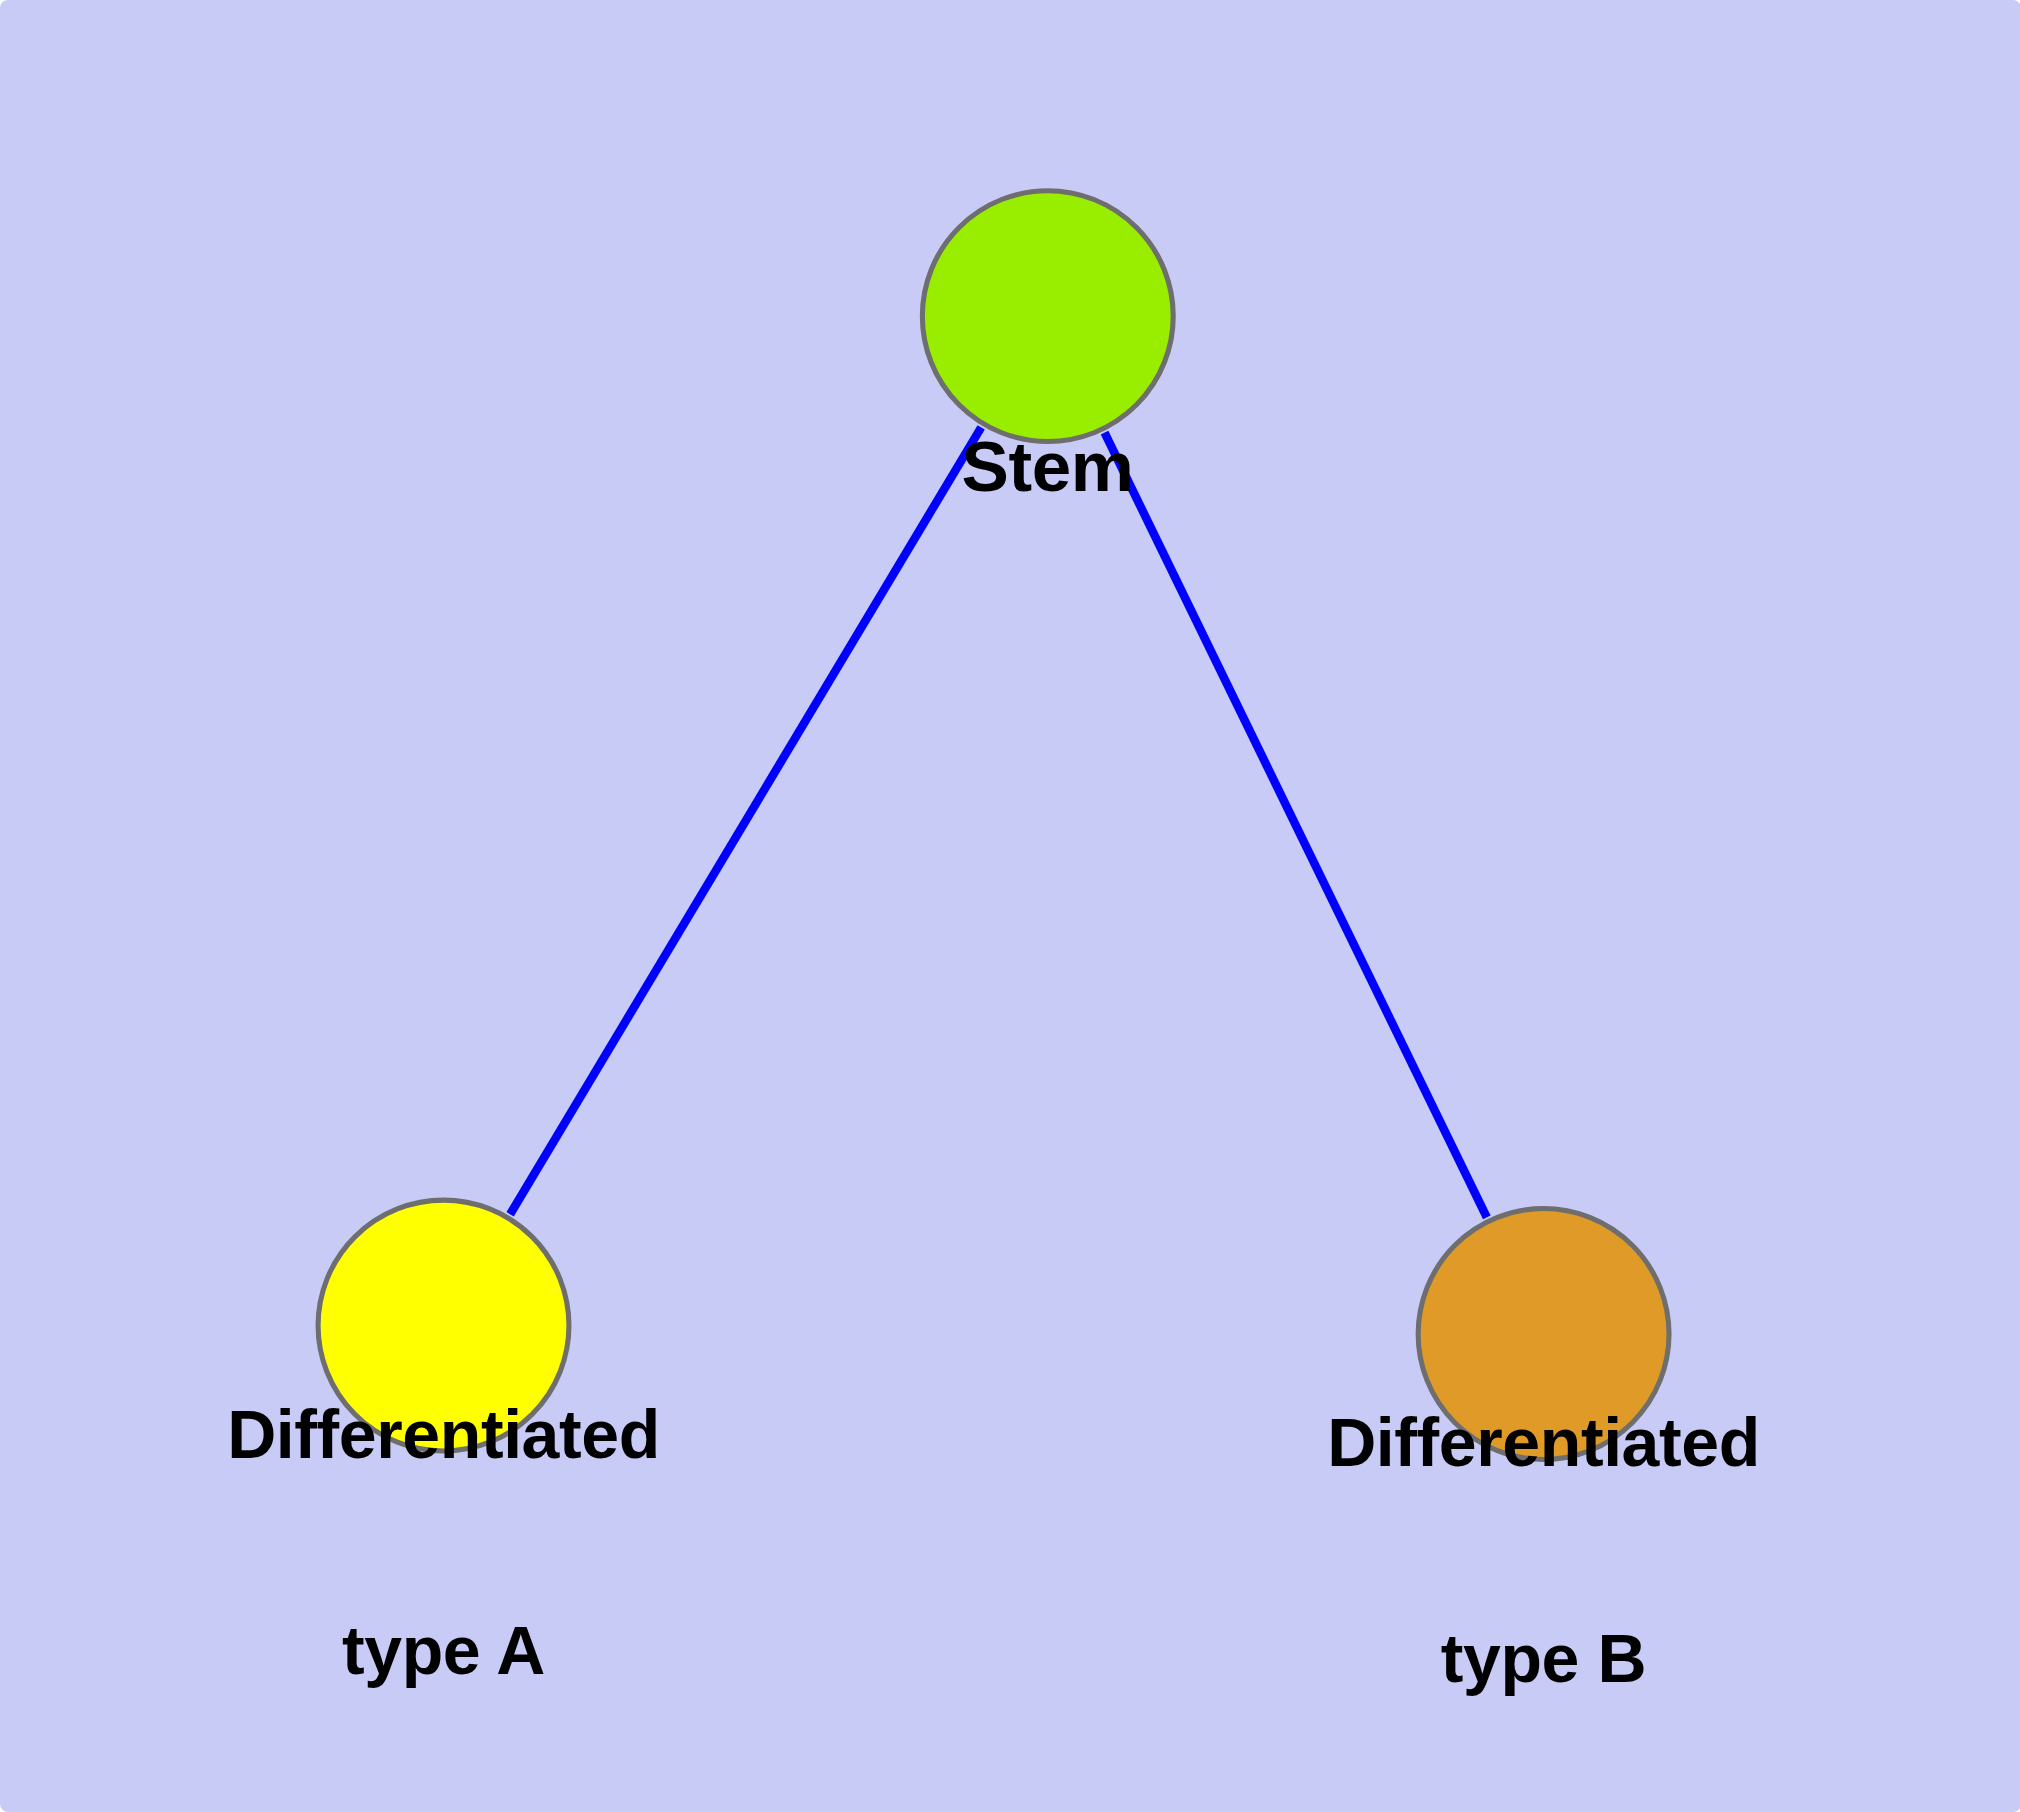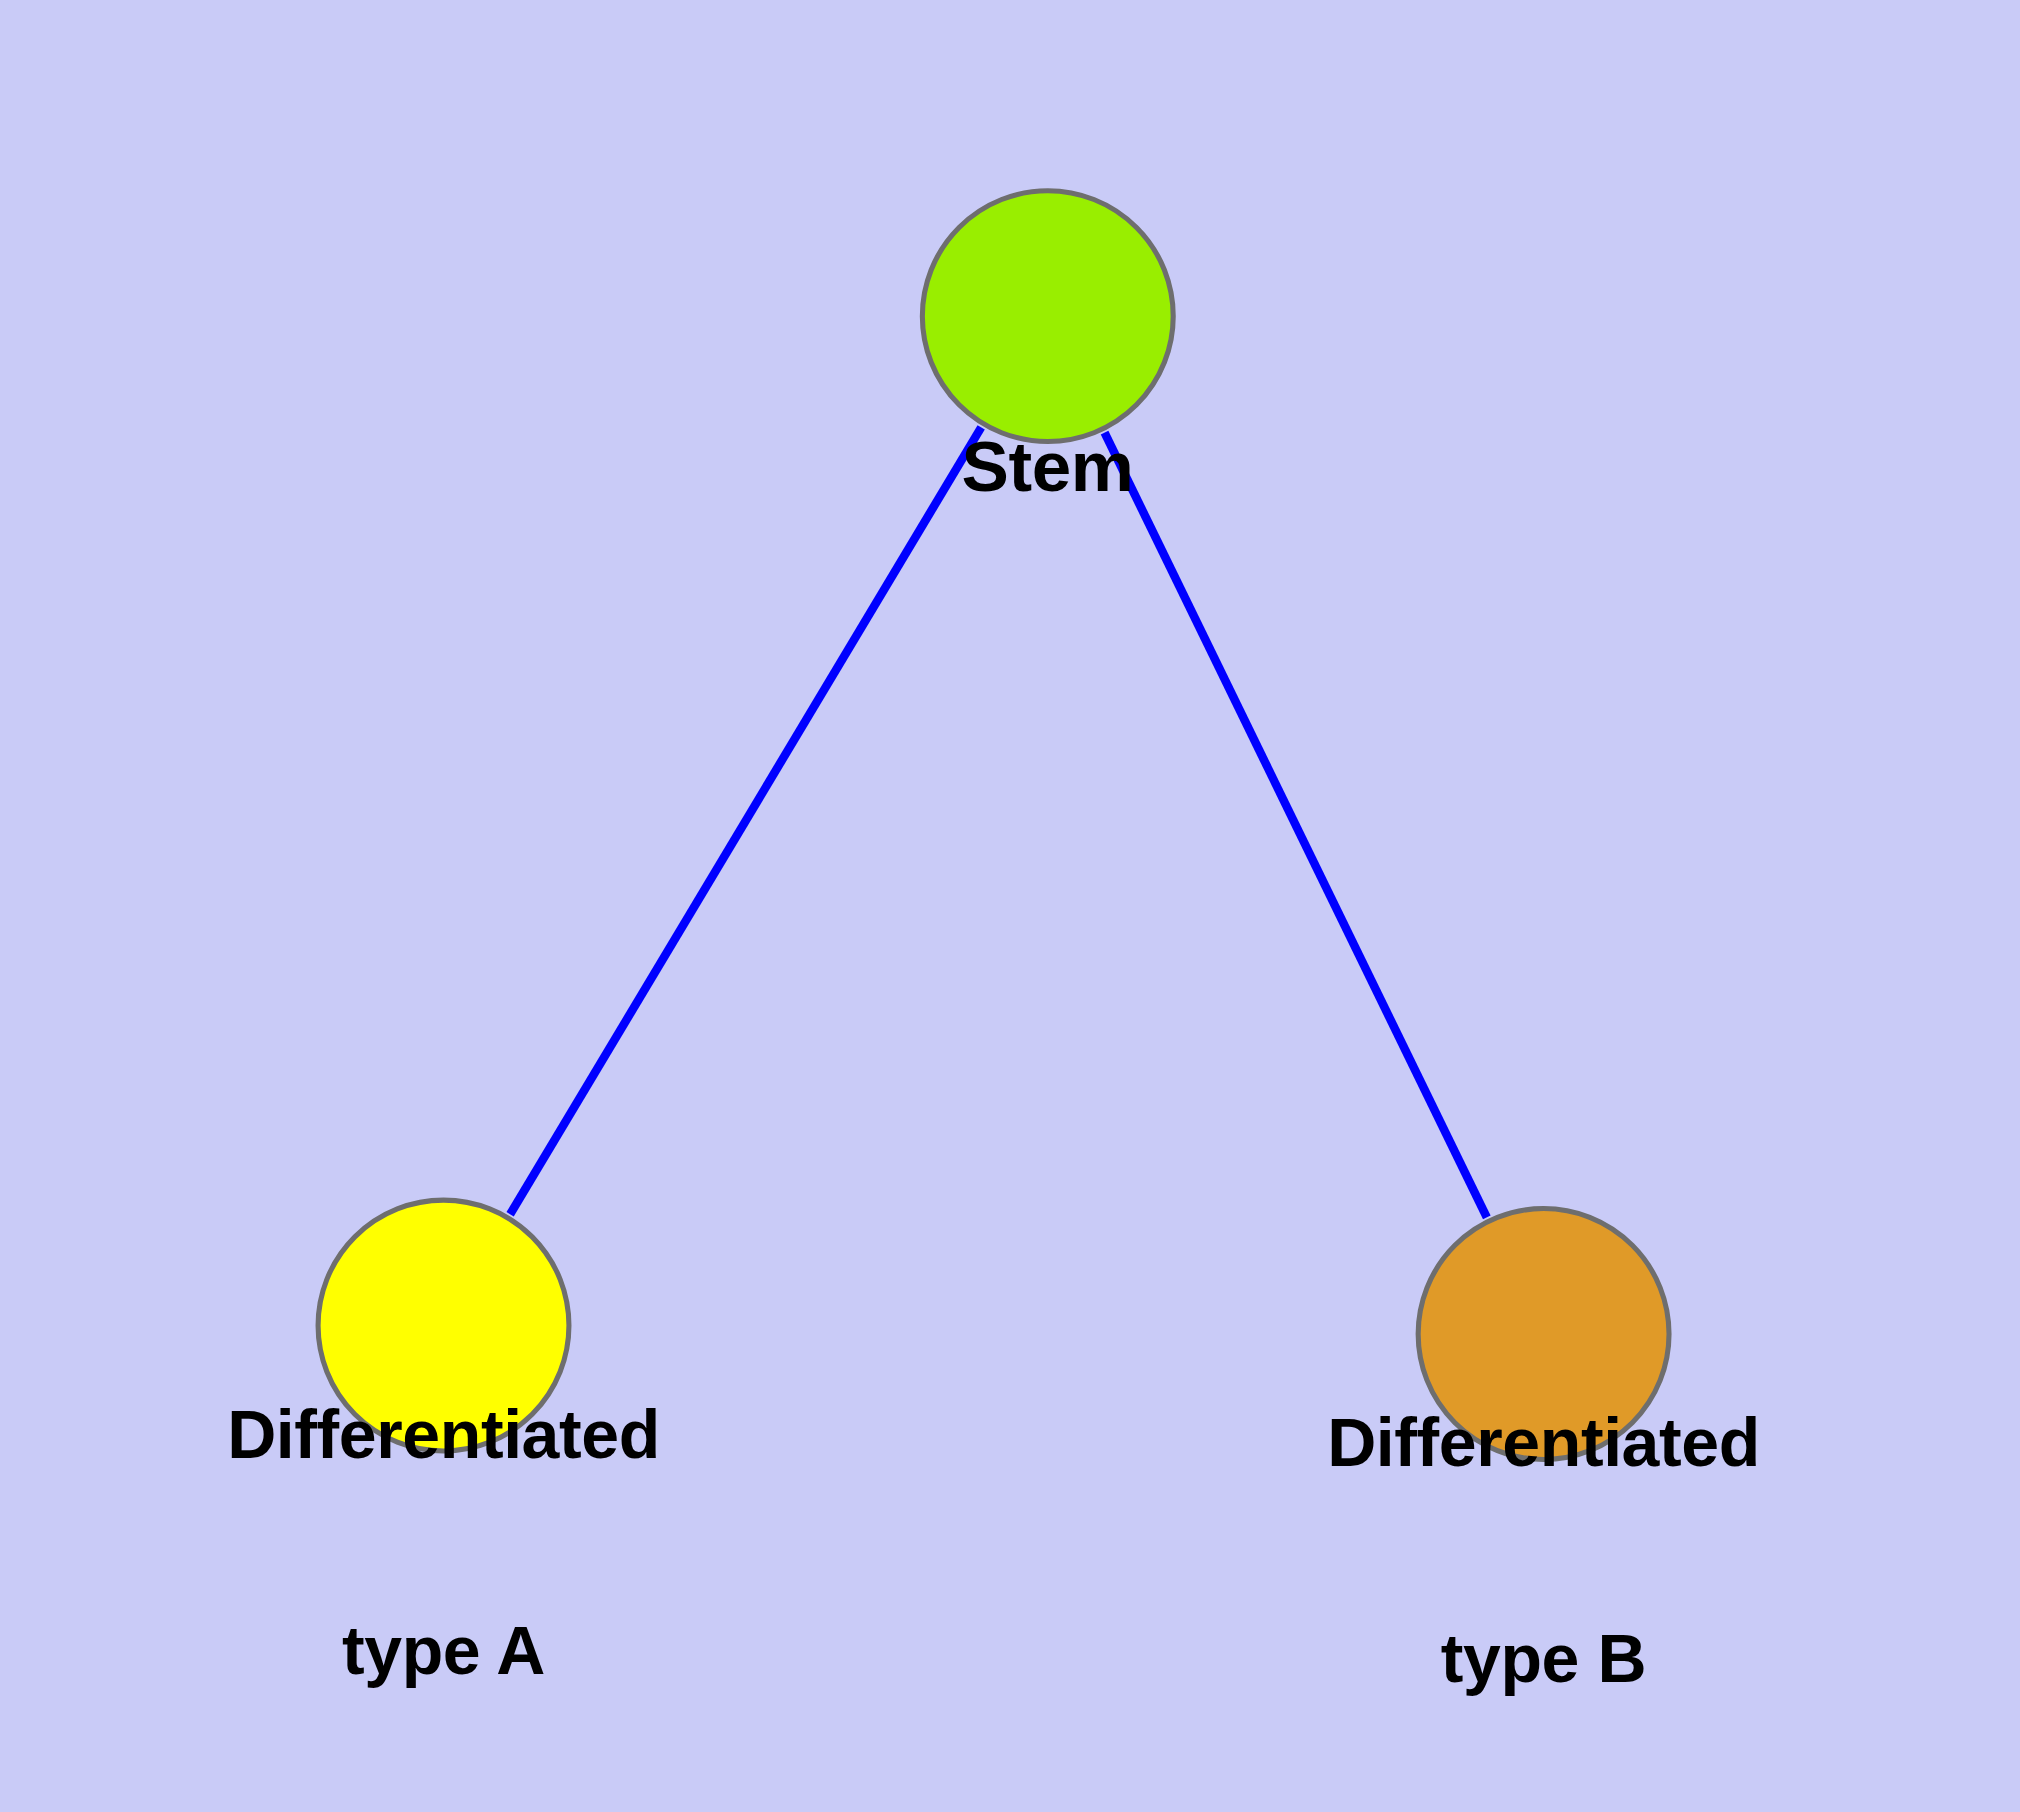--- a/index.html
+++ b/index.html
@@ -42,21 +42,21 @@
   .label-stem {
     font-size: 71px;
   }
   .label-leaf {
     font-size: 68px;
   }
 </style>
 </head>
 <body>
 
-<div id="stage" style="width: 2021px; height: 1812px;">
+<div id="stage" style="width: 2021px; height: 1812px; border-radius: 8px;">
 
   <div id="canvas-bg" style="width: 2021px; height: 1812px; background: rgb(201, 203, 247);"></div>
 
   <svg id="graph-svg" viewBox="0 0 2384 2138" width="2021" height="1812">
     <g>
       <line id="edge-stem-to-a" x1="1157.4118605689346" y1="504.27415717026497" x2="601.5881394310654" y2="1432.725842829735" stroke="#0000ff" stroke-width="10" stroke-linecap="butt"></line>
       <line id="edge-stem-to-b" x1="1302.9998281798419" y1="510.55007460511126" x2="1754.0001718201581" y2="1436.4499253948889" stroke="#0000ff" stroke-width="10" stroke-linecap="butt"></line>
     </g>
     <g>
       <circle id="circle-stem" cx="1236" cy="373" r="148" fill="#99ee00" stroke="#6e6e6e" stroke-width="6"></circle>

